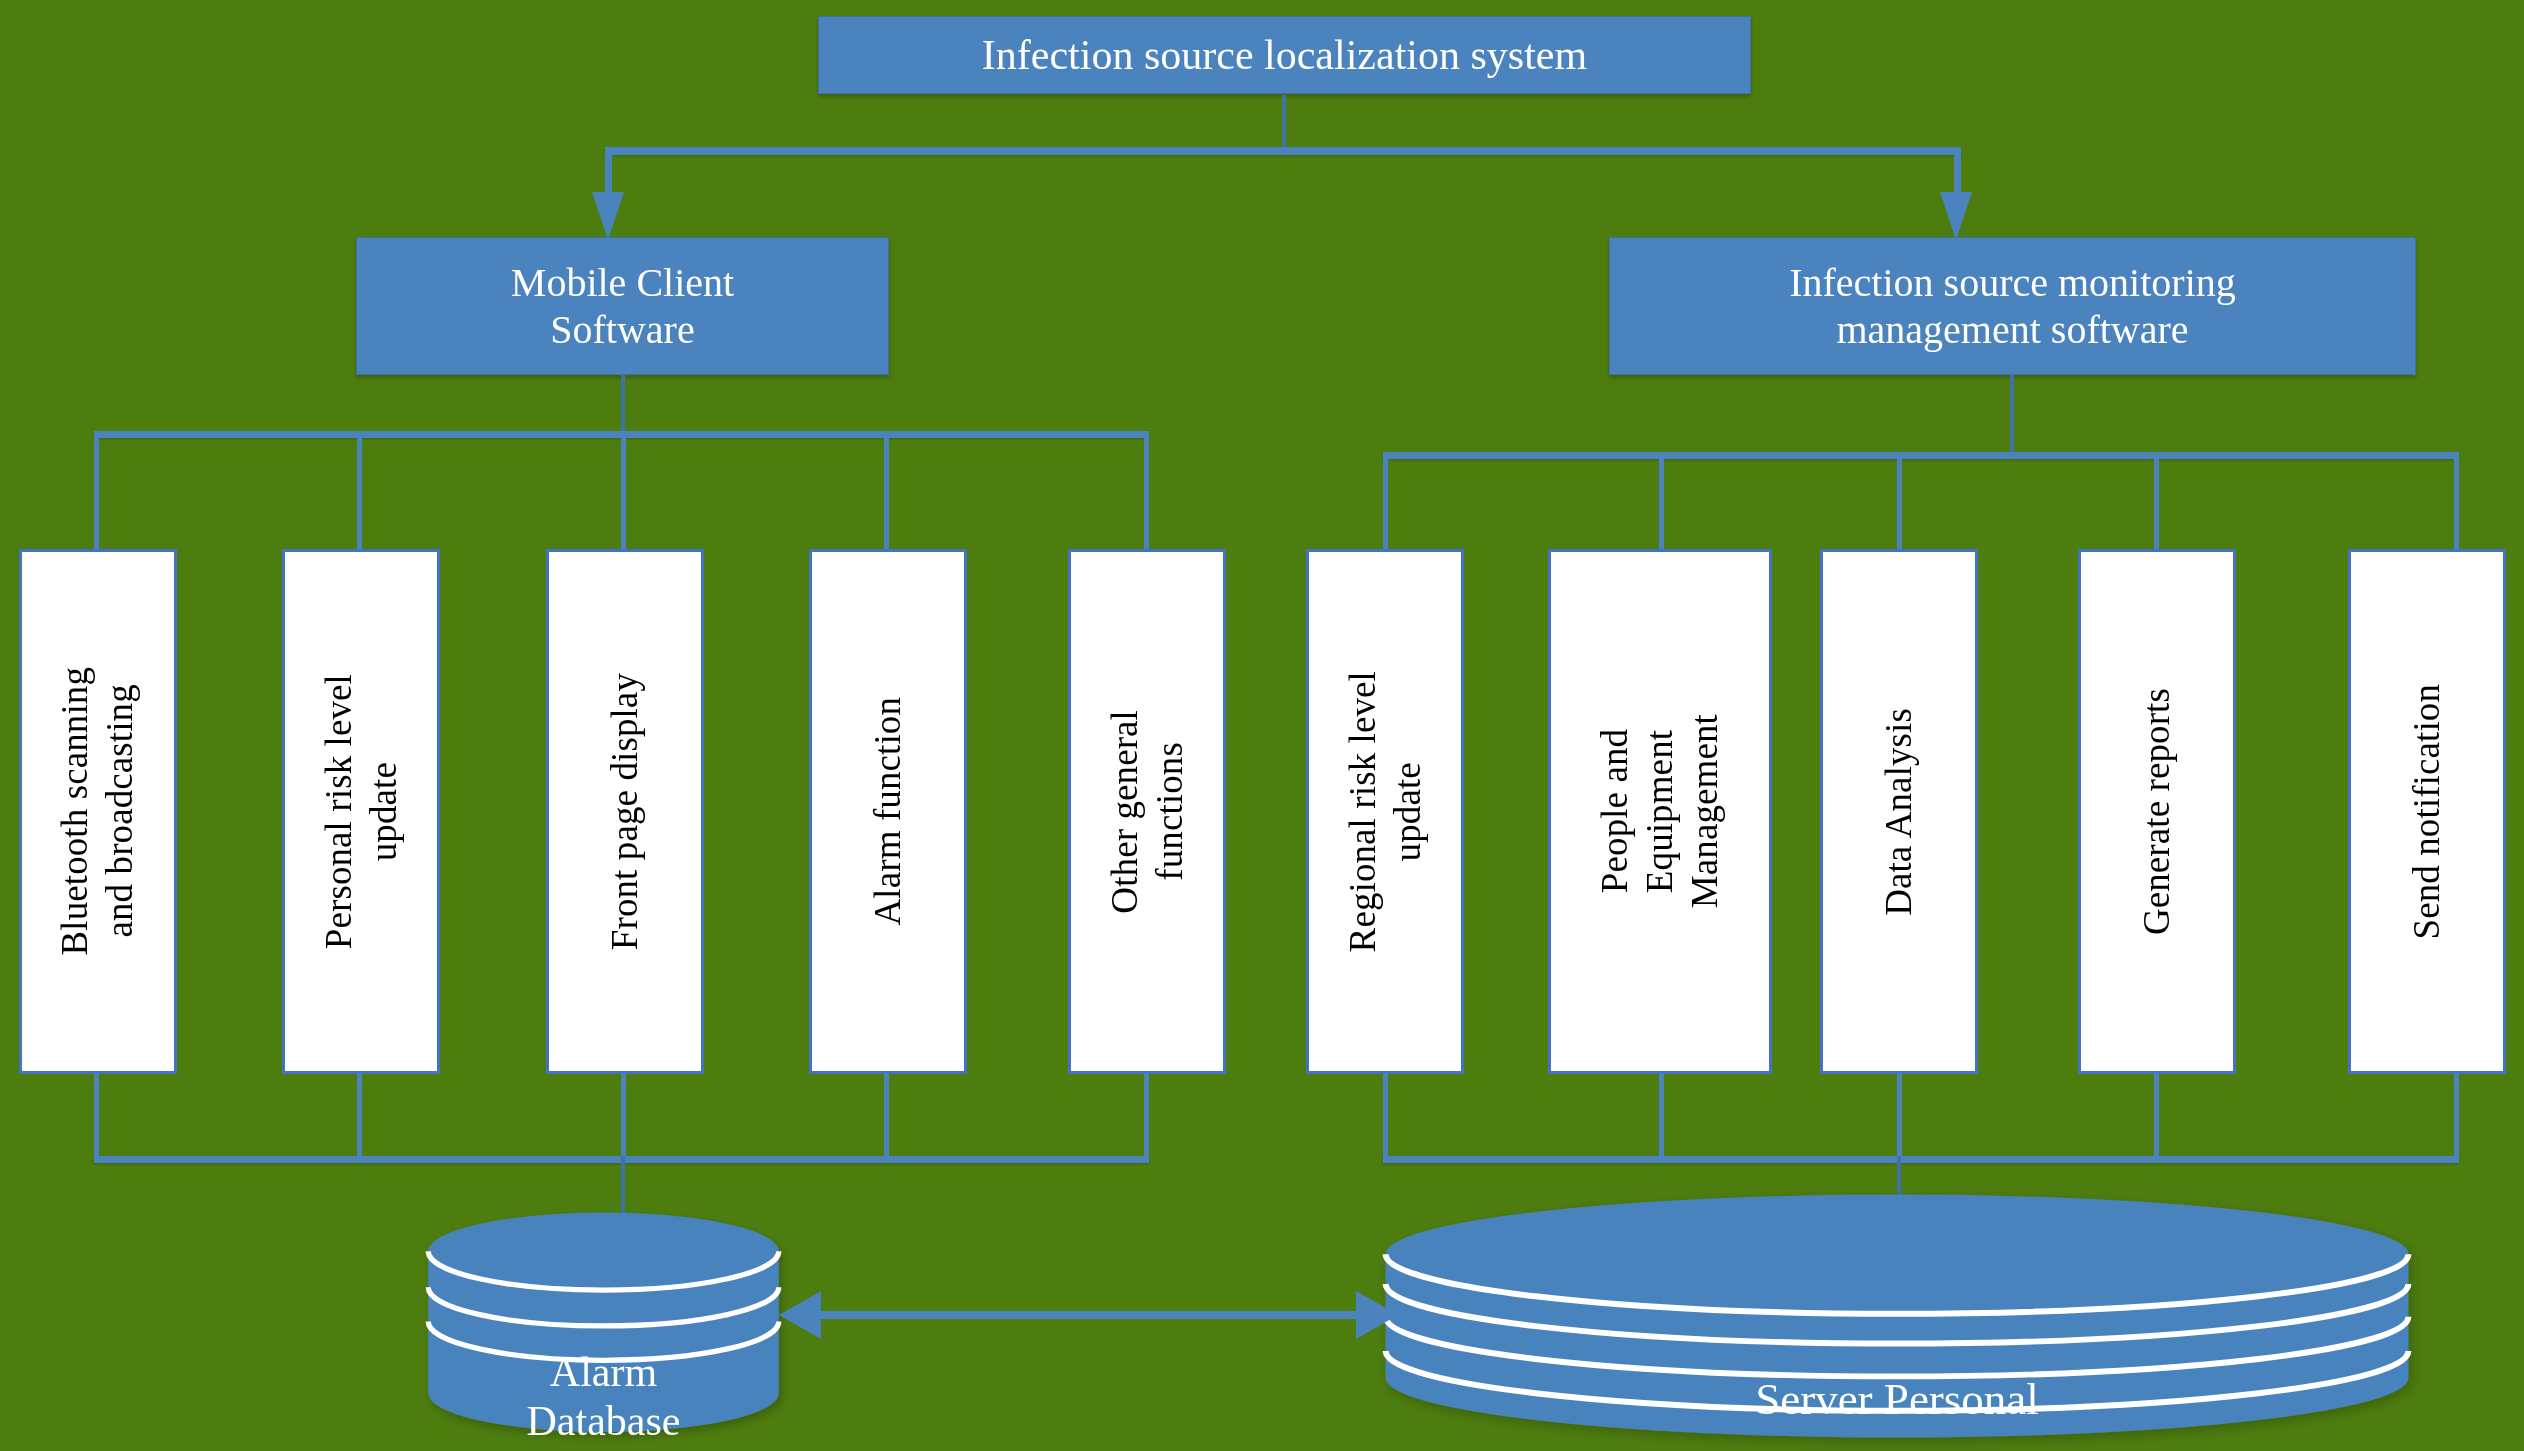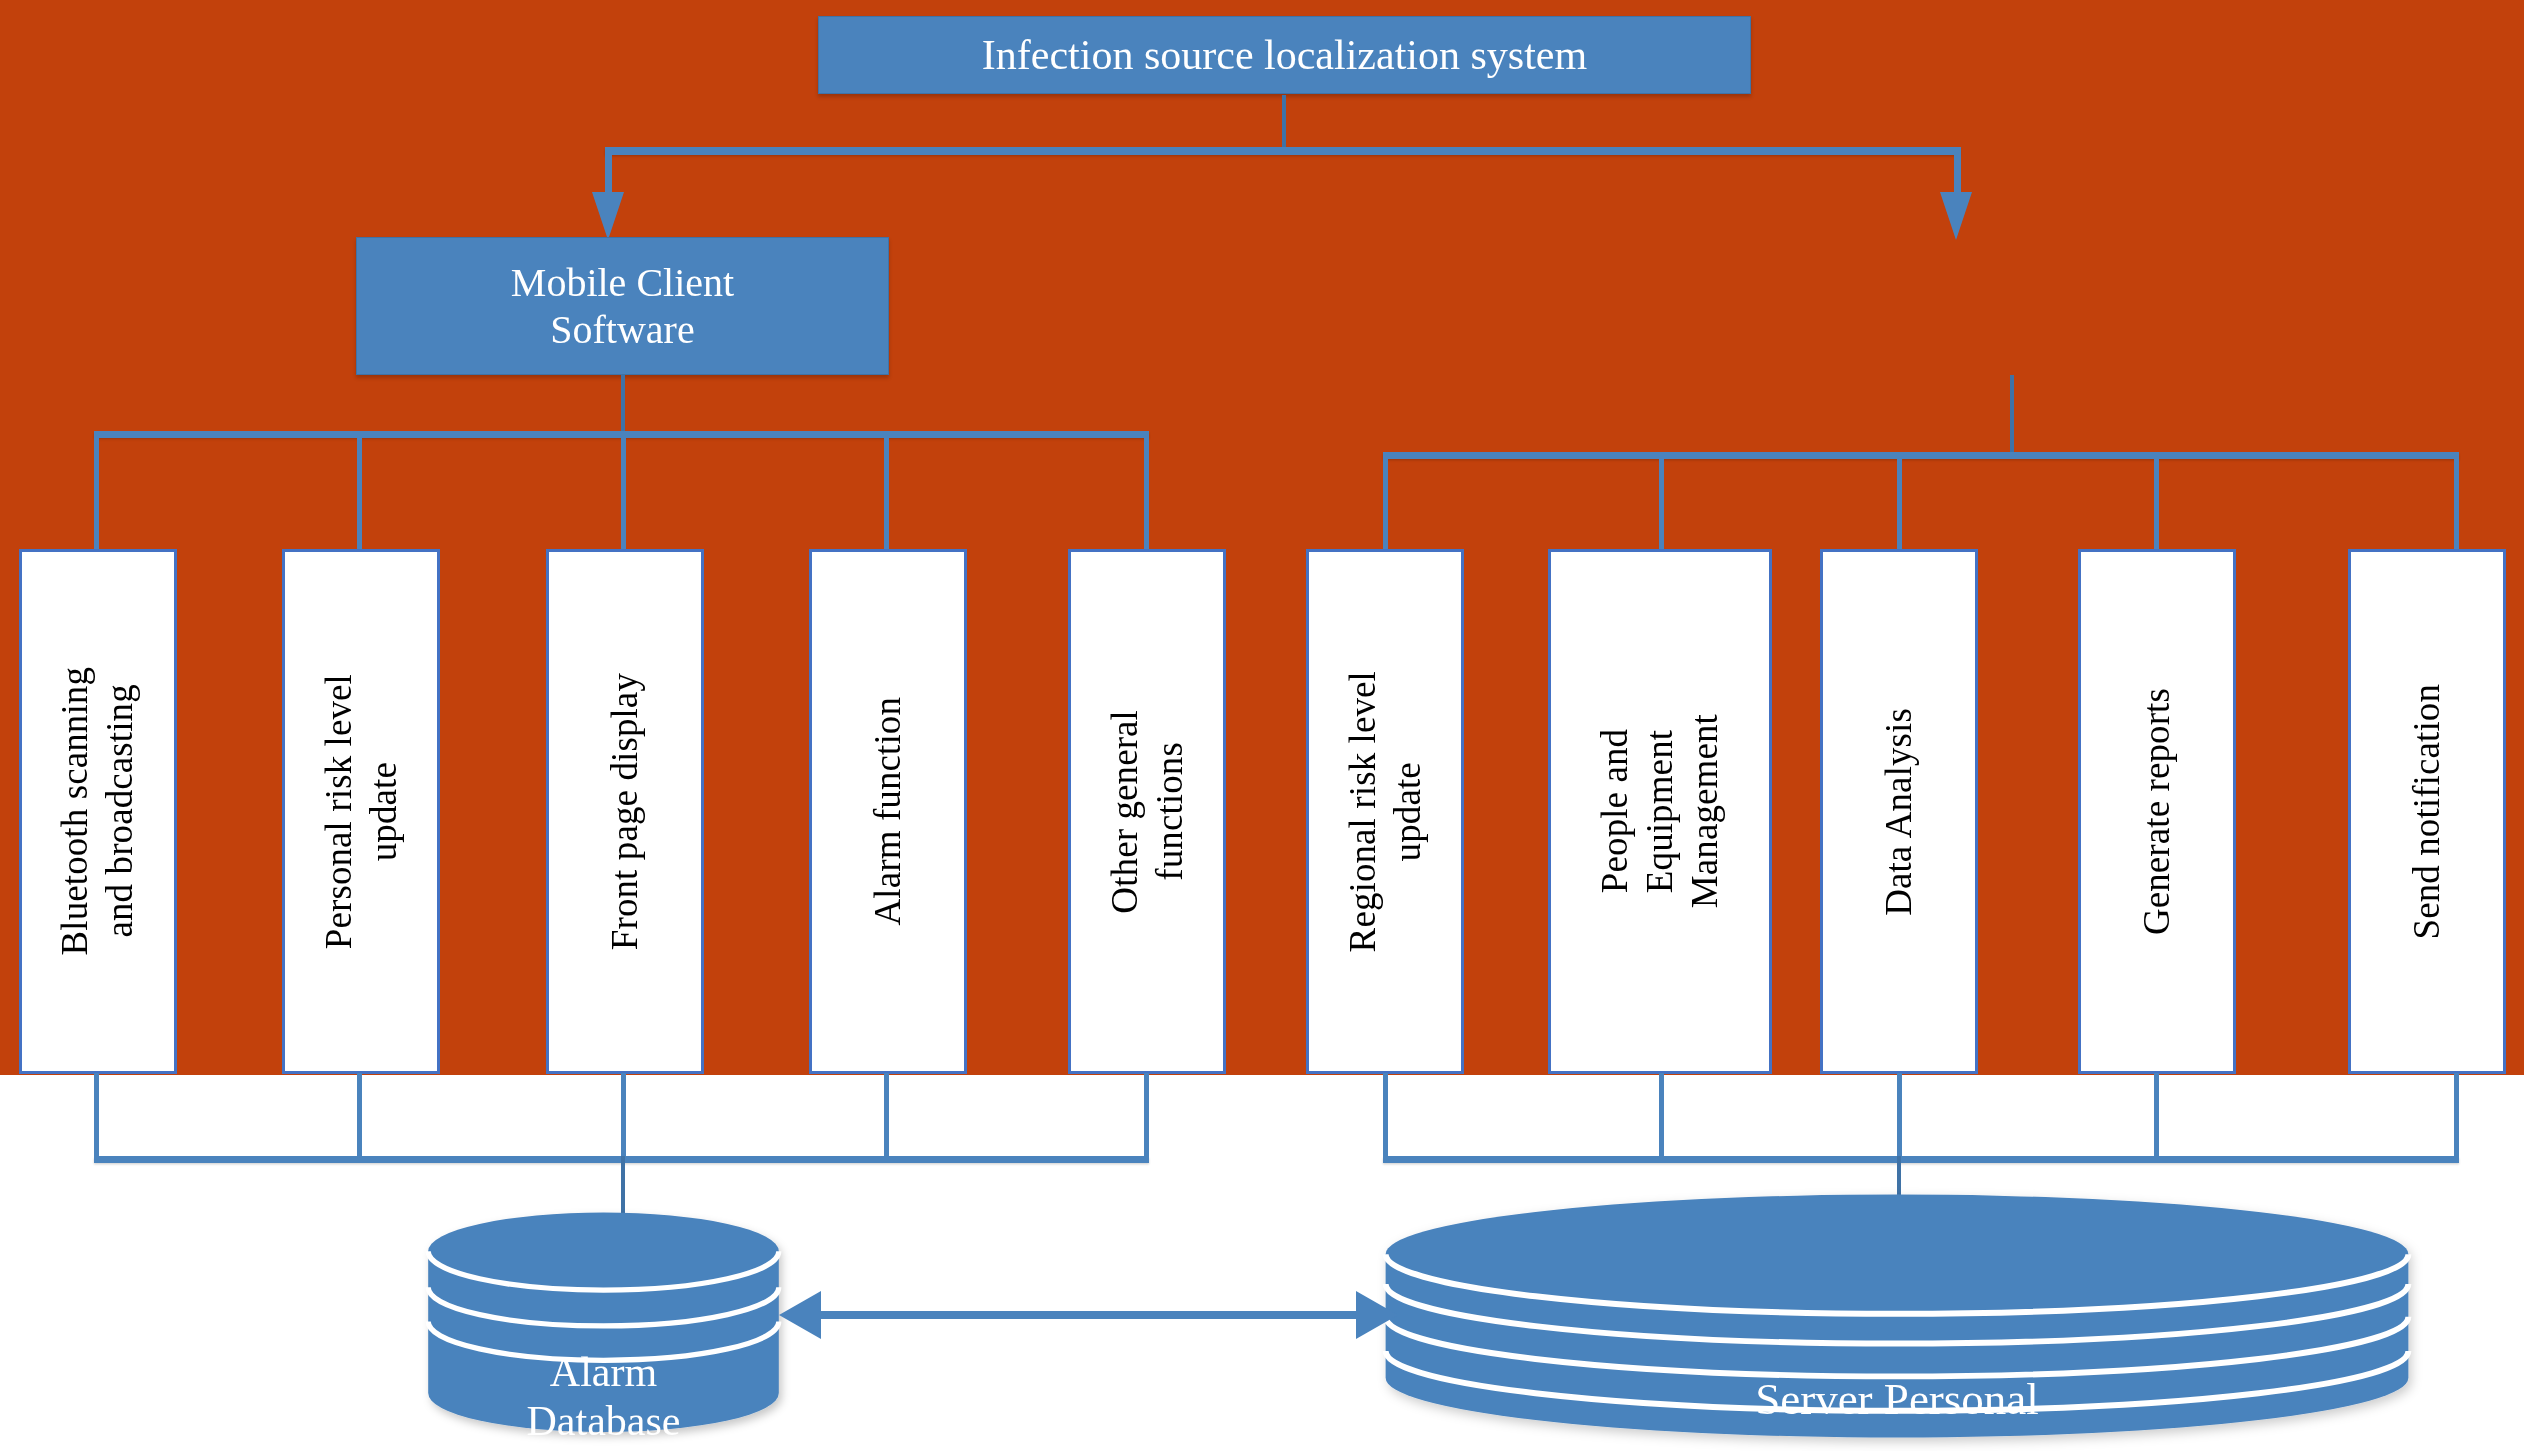--- a/index.html
+++ b/index.html
@@ -1,21 +1,21 @@
 <!DOCTYPE html>
 <html style="font-size:12px"><head>
 <meta charset="utf-8">
 <title>Infection source localization system architecture</title>
 <style>
   html,body{margin:0;padding:0;background:#ffffff;}
   body{
     font-family:"Liberation Serif","DejaVu Serif",serif;
     width:2525px;height:1451px;overflow:hidden;
   }
-  #stage{position:relative;width:2525px;height:1075px;background:#c2410c;text-decoration:underline;}
+  #stage{position:relative;width:2525px;height:1451px;background:#4d7c0f;text-decoration:underline;}
 
   
   .node{position:absolute;box-sizing:border-box;}
 
   
   .boxfill{
     background:#4a83bd;
     border:1.5px solid #3f72a6;
     color:#ffffff;
     display:flex;align-items:center;justify-content:center;
@@ -90,20 +90,24 @@
   <div class="vline" style="left:605px;top:147px;width:6.7px;height:54px;"></div>
   <div class="vline" style="left:1954px;top:147px;width:6.7px;height:54px;"></div>
   <div class="arrowdn" style="left:592px;top:192px;"></div>
   <div class="arrowdn" style="left:1940px;top:192px;"></div>
 
   <div class="node boxfill" style="left:356px;top:237px;width:533px;height:138px;font-size:40px;">
     <span class="lbl" style="white-space:pre-line;">Mobile Client
 Software</span>
   </div>
 
+  <div class="node boxfill" style="left:1609px;top:237px;width:807px;height:138px;font-size:40px;">
+    <span class="lbl" style="white-space:pre-line;">Infection source monitoring
+management software</span>
+  </div>
 
   <div class="vthin" style="left:621px;top:375px;height:61px;"></div>
   <div class="hline" style="left:94px;top:431px;width:1055px;height:6.7px;"></div>
   <div class="vline" style="left:94px;top:431px;width:5.2px;height:121px;"></div>
   <div class="vline" style="left:357px;top:431px;width:5.2px;height:121px;"></div>
   <div class="vline" style="left:621px;top:431px;width:5.2px;height:121px;"></div>
   <div class="vline" style="left:884px;top:431px;width:5.2px;height:121px;"></div>
   <div class="vline" style="left:1144px;top:431px;width:5.2px;height:121px;"></div>
 
   <div class="node leaf" style="left:18.6px;top:549px;width:158px;height:525px;">

